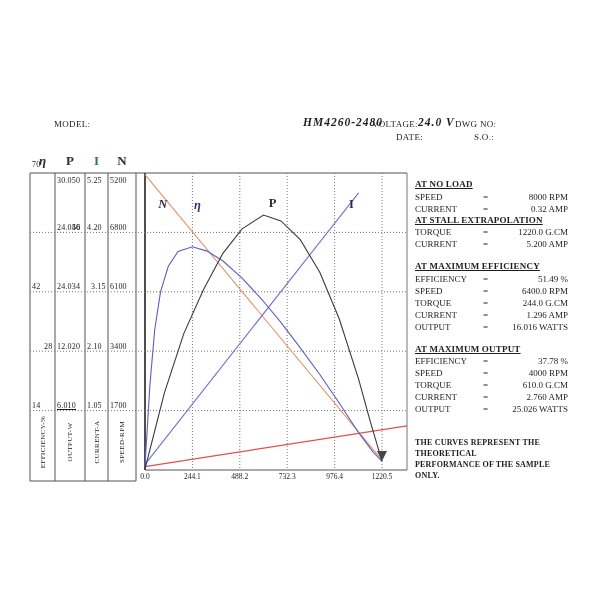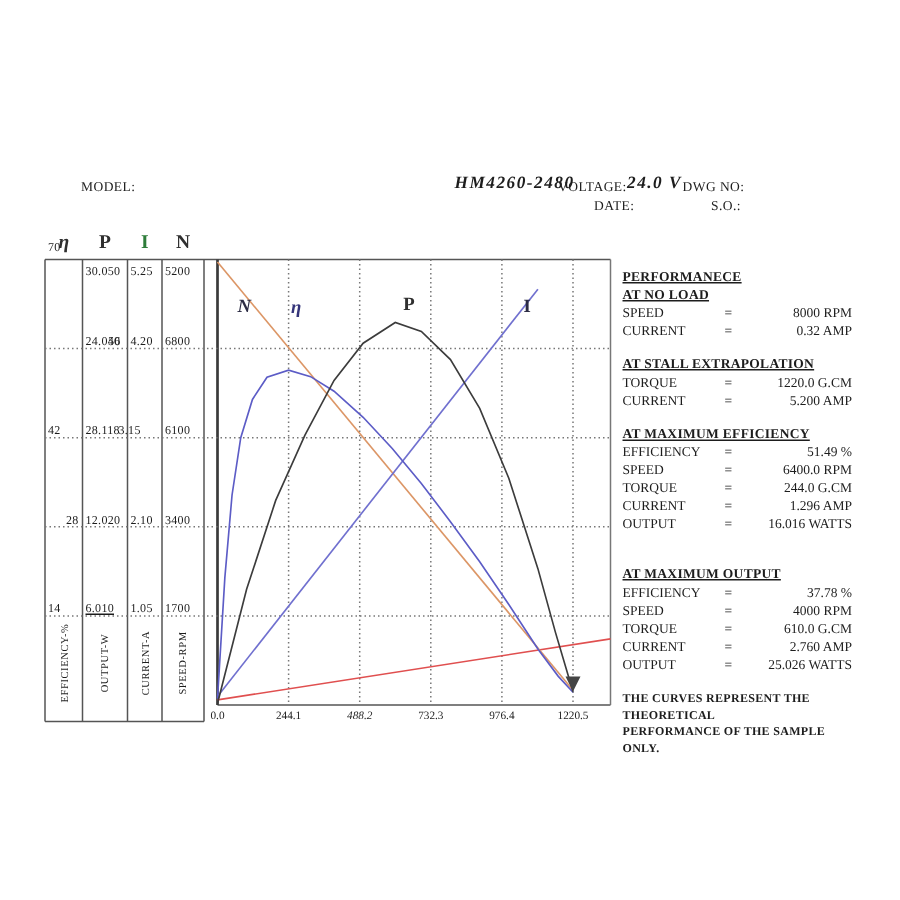--- a/index.html
+++ b/index.html
@@ -72,51 +72,48 @@
     <span class="abs colhead" style="left: 28.5px; top: 153px; width: 28px; color: rgb(47, 47, 47); font-style: italic;">η</span>
     <span class="abs cell" style="left: 32px; top: 160px;">70</span>
     <span class="abs cell" style="left: 32px; top: 222.8px; margin-left: 40px;">56</span>
     <span class="abs cell" style="left: 32px; top: 282.2px;">42</span>
     <span class="abs cell" style="left: 32px; top: 341.6px; margin-left: 12px;">28</span>
     <span class="abs cell" style="left: 32px; top: 401px;">14</span>
     <span class="abs unit" style="left: 12.5px; top: 438px; width: 60px; transform: rotate(-90deg);">EFFICIENCY-%</span>
     <span class="abs colhead" style="left: 56px; top: 153px; width: 28px; color: rgb(47, 47, 47); font-style: normal;">P</span>
     <span class="abs cell" style="left: 57px; top: 176px;">30.050</span>
     <span class="abs cell" style="left: 57px; top: 222.8px;">24.040</span>
-    <span class="abs cell" style="left: 57px; top: 282.2px;">28.118</span>
+    <span class="abs cell" style="left: 57px; top: 282.2px;">24.034</span>
     <span class="abs cell" style="left: 57px; top: 341.6px;">12.020</span>
     <span class="abs cell" style="left: 57px; top: 401px; text-decoration: underline;">6.010</span>
     <span class="abs unit" style="left: 40px; top: 438px; width: 60px; transform: rotate(-90deg);">OUTPUT-W</span>
     <span class="abs colhead" style="left: 82.5px; top: 153px; width: 28px; color: rgb(46, 125, 58); font-style: normal;">I</span>
     <span class="abs cell" style="left: 87px; top: 176px; text-align: right;">5.25</span>
     <span class="abs cell" style="left: 87px; top: 222.8px;">4.20</span>
-    <span class="abs cell" style="left: 79px; top: 282.2px;">3.15</span>
+    <span class="abs cell" style="left: 91px; top: 282.2px;">3.15</span>
     <span class="abs cell" style="left: 87px; top: 341.6px;">2.10</span>
     <span class="abs cell" style="left: 87px; top: 401px;">1.05</span>
     <span class="abs unit" style="left: 66.5px; top: 438px; width: 60px; transform: rotate(-90deg);">CURRENT-A</span>
     <span class="abs colhead" style="left: 108px; top: 153px; width: 28px; color: rgb(47, 47, 47); font-style: normal;">N</span>
     <span class="abs cell" style="left: 110px; top: 176px;">5200</span>
     <span class="abs cell" style="left: 110px; top: 222.8px;">6800</span>
     <span class="abs cell" style="left: 110px; top: 282.2px;">6100</span>
     <span class="abs cell" style="left: 110px; top: 341.6px;">3400</span>
     <span class="abs cell" style="left: 110px; top: 401px;">1700</span>
     <span class="abs unit" style="left: 92px; top: 438px; width: 60px; transform: rotate(-90deg);">SPEED-RPM</span>
     <span class="abs xtick" style="left: 127px; top: 472px; width: 36px;">0.0</span>
     <span class="abs xtick" style="left: 174.4px; top: 472px; width: 36px;">244.1</span>
-    <span class="abs xtick" style="left: 221.8px; top: 472px; width: 36px; font-style: italic;">488.2</span>
+    <span class="abs xtick" style="left: 221.8px; top: 472px; width: 36px;">488.2</span>
     <span class="abs xtick" style="left: 269.2px; top: 472px; width: 36px;">732.3</span>
     <span class="abs xtick" style="left: 316.6px; top: 472px; width: 36px;">976.4</span>
     <span class="abs xtick" style="left: 364px; top: 472px; width: 36px;">1220.5</span>
   </div>
 
 <div id="panel">
   <div id="panel-sections">
-      <div class="psec">
-        <div class="ptitle">PERFORMANECE</div>
-      </div>
       <div class="psec">
         <div class="ptitle">AT NO LOAD</div>
         <div class="prow">
           <span class="lbl">SPEED</span>
           <span class="eq">=</span>
           <span class="val">8000 RPM</span>
         </div>
         <div class="prow">
           <span class="lbl">CURRENT</span>
           <span class="eq">=</span>

